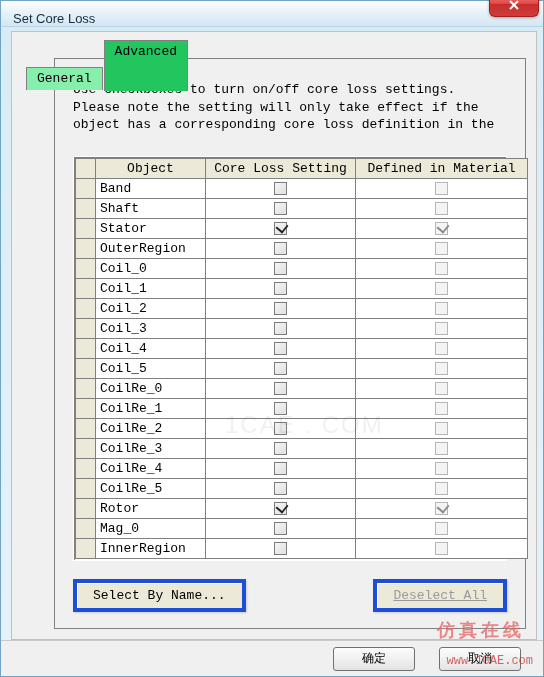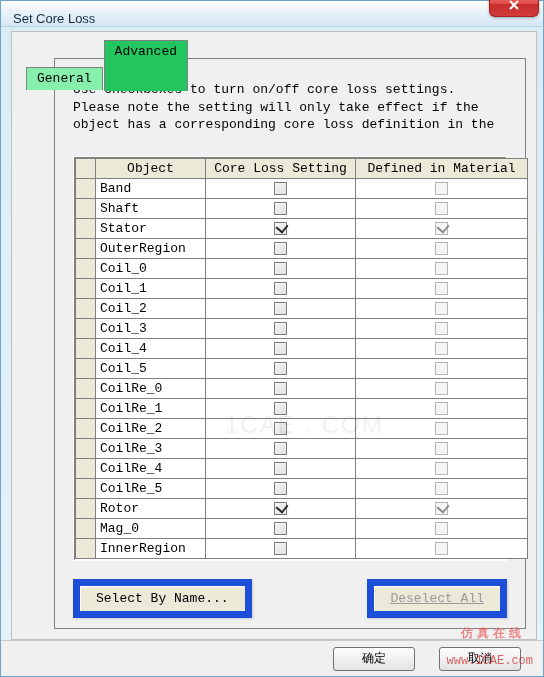--- a/index.html
+++ b/index.html
@@ -159,21 +159,21 @@
   }
   .btn-row {
     margin-top: 18px;
     display: flex;
     gap: 12px;
   }
   .btn {
     font-family: "Courier New", monospace;
     font-size: 13px;
     padding: 5px 16px;
-    border: 7px solid #1d4ed8;
+    border: 4px solid #1d4ed8;
     background: #ece9d8;
     box-shadow: 1px 1px 0 #fff inset, 1px 1px 2px rgba(0,0,0,0.15);
     cursor: pointer;
     color: #000;
   }
   .btn:disabled, .btn.disabled {
     color: #9a9a9a;
     cursor: default;
     text-decoration: underline;
   }
@@ -195,21 +195,21 @@
     border: 1px solid #707070;
     background: linear-gradient(#fdfdfd, #e3e3e3);
     border-radius: 3px;
     font-size: 12px;
     color: #000;
     cursor: pointer;
   }
   .watermark {
     position: absolute;
     right: 18px; bottom: 34px;
-    font-size: 12px;
+    font-size: 18px;
     font-weight: bold;
     letter-spacing: 4px;
     color: rgba(220, 40, 40, 0.55);
     pointer-events: none;
     text-shadow: 0 0 2px rgba(255,255,255,0.5);
     font-family: "SimSun","Microsoft YaHei",sans-serif;
   }
   .watermark2 {
     position: absolute;
     right: 10px; bottom: 8px;

